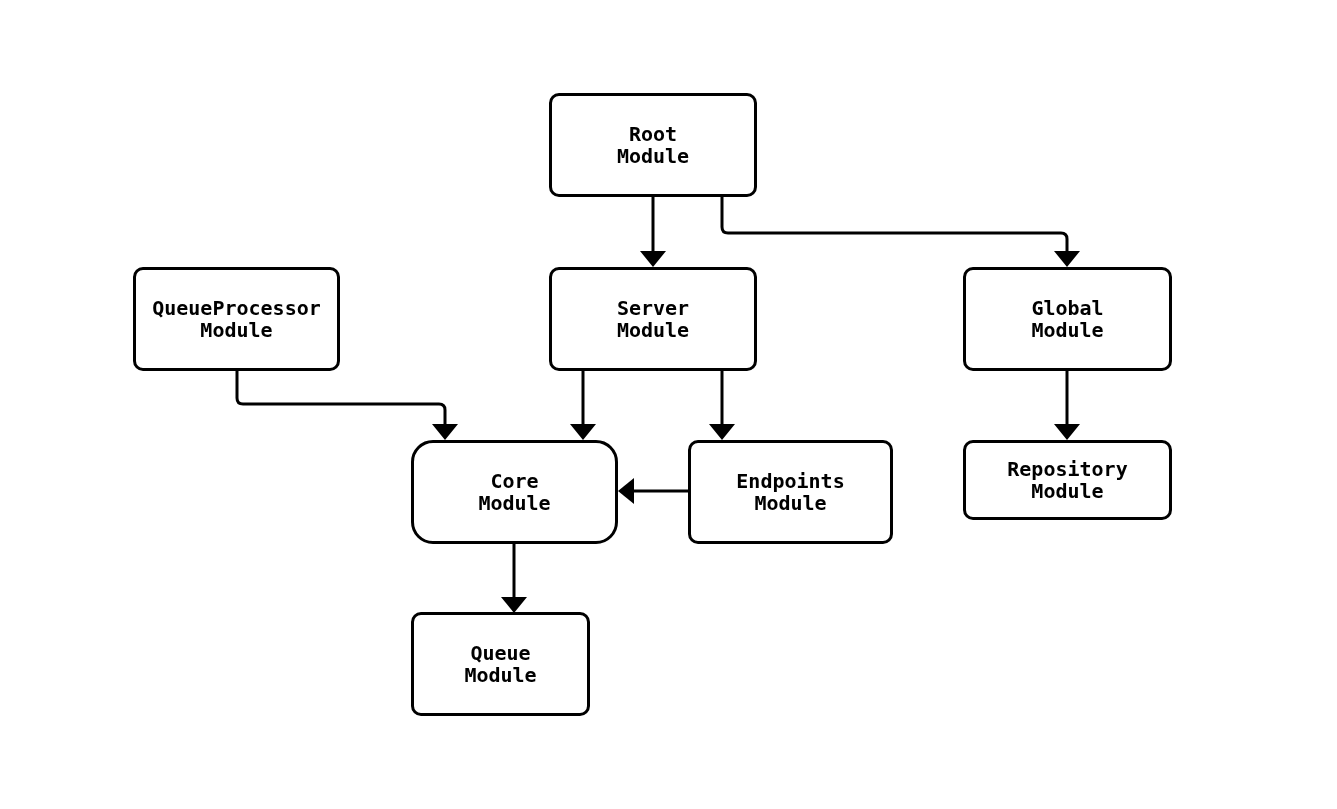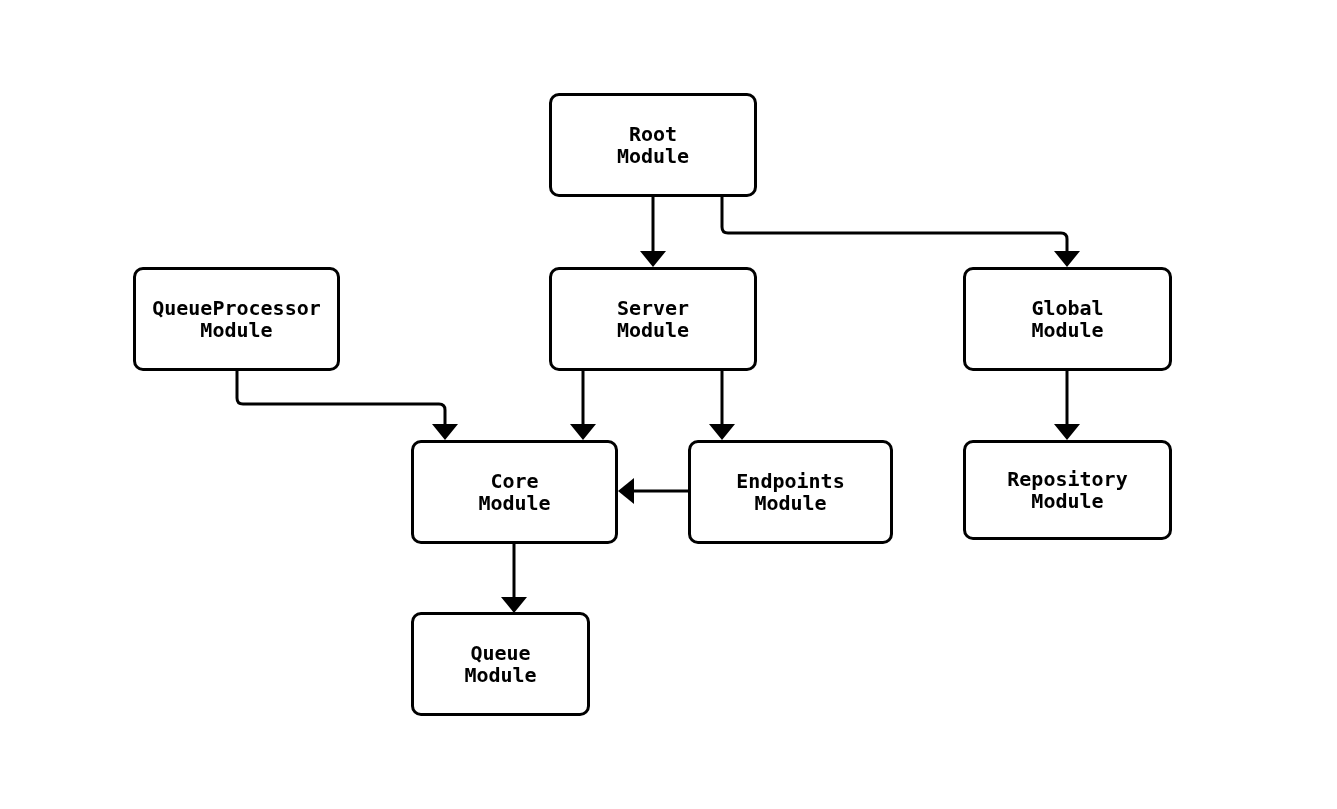--- a/index.html
+++ b/index.html
@@ -119,35 +119,35 @@
     </div>
   </div>
 
   <div class="node" style="left:963px; top:267px; width:209px; height:104px;">
     <div class="node-label">
       <div>Global</div>
       <div>Module</div>
     </div>
   </div>
 
-  <div class="node" style="left:411px; top:440px; width:207px; height:104px;">
+  <div class="node" style="left:411px; top:440px; width:207px; height:104px;border-radius:22px;">
     <div class="node-label">
       <div>Core</div>
       <div>Module</div>
     </div>
   </div>
 
   <div class="node" style="left:688px; top:440px; width:205px; height:104px;text-align:center;">
     <div class="node-label">
       <div>Endpoints</div>
       <div>Module</div>
     </div>
   </div>
 
-  <div class="node" style="left:963px; top:440px; width:209px; height:100px;">
+  <div class="node" style="left:963px; top:440px; width:209px; height:80px;">
     <div class="node-label">
       <div>Repository</div>
       <div>Module</div>
     </div>
   </div>
 
   <div class="node" style="left:411px; top:612px; width:179px; height:104px;">
     <div class="node-label">
       <div>Queue</div>
       <div>Module</div>

